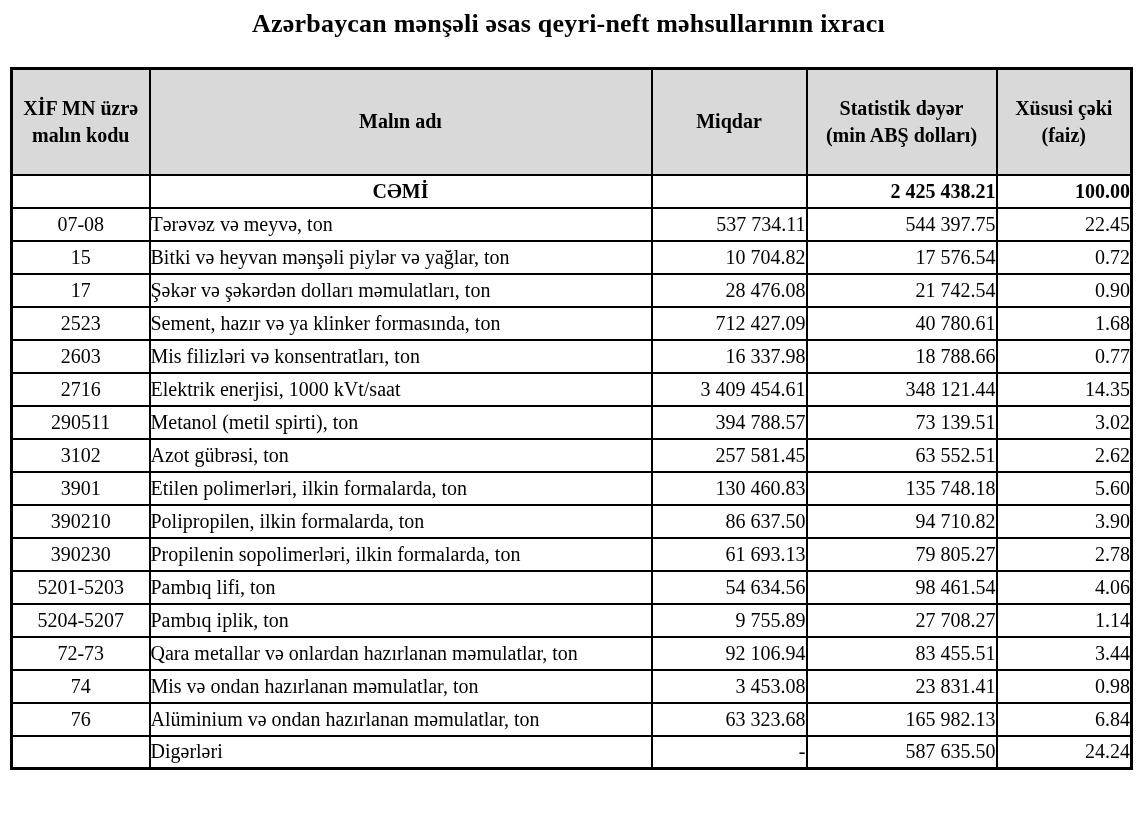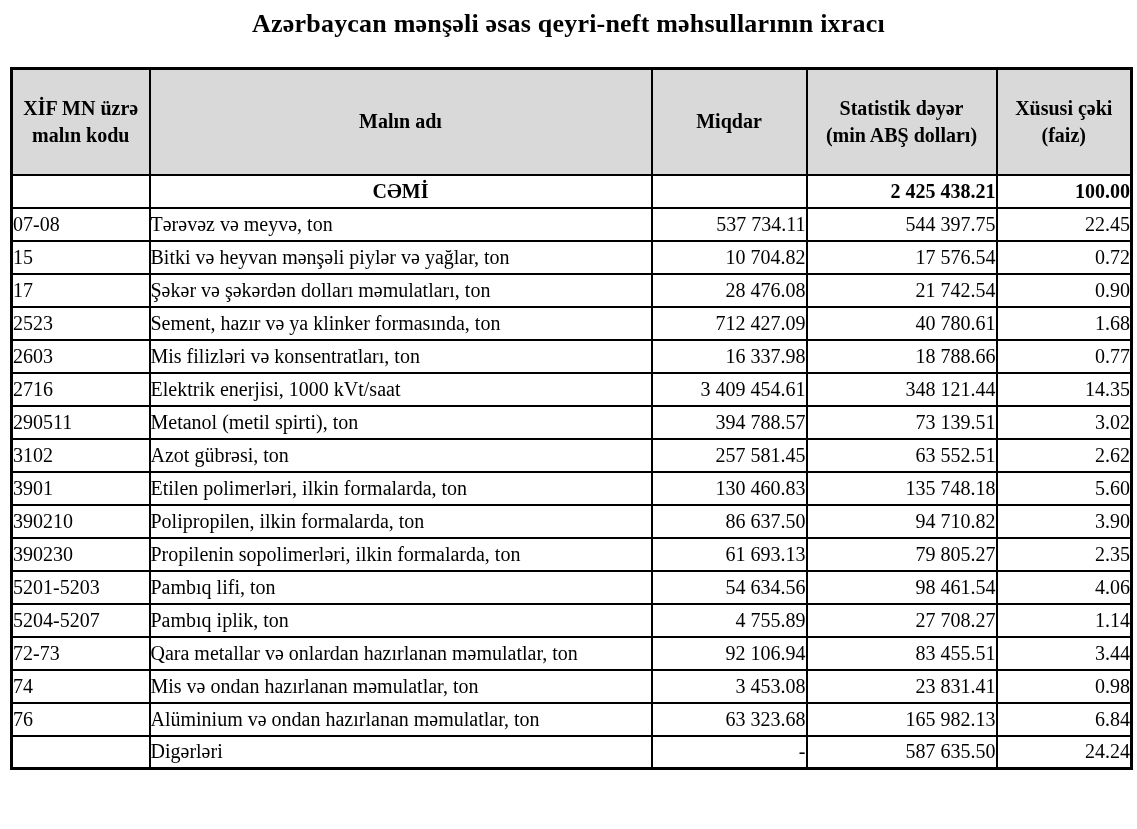--- a/index.html
+++ b/index.html
@@ -60,21 +60,21 @@
     font-size: 20px;
     height: 33px;
     padding: 0;
   }
   .col-code  { width: 138px; }
   .col-name  { width: 502px; }
   .col-qty   { width: 155px; }
   .col-value { width: 190px; }
   .col-share { width: 135px; }
   .cell-code {
-    text-align: left;
+    text-align: center;
     padding-left: 17px;
     white-space: nowrap;
     font-family: Liberation Serif, serif;
   }
   .cell-name {
     text-align: left;
     padding-left: 12px;
     white-space: nowrap;
   }
   .cell-num {
@@ -196,33 +196,33 @@
     <td class="cell-name">Polipropilen, ilkin formalarda, ton</td>
     <td class="cell-num">86 637.50</td>
     <td class="cell-num">94 710.82</td>
     <td class="cell-num">3.90</td>
   </tr>
         <tr>
     <td class="cell-code">390230</td>
     <td class="cell-name">Propilenin sopolimerləri, ilkin formalarda, ton</td>
     <td class="cell-num">61 693.13</td>
     <td class="cell-num">79 805.27</td>
-    <td class="cell-num">2.35</td>
+    <td class="cell-num">2.78</td>
   </tr>
         <tr>
     <td class="cell-code">5201-5203</td>
     <td class="cell-name">Pambıq lifi, ton</td>
     <td class="cell-num">54 634.56</td>
     <td class="cell-num">98 461.54</td>
     <td class="cell-num">4.06</td>
   </tr>
         <tr>
     <td class="cell-code">5204-5207</td>
     <td class="cell-name">Pambıq iplik, ton</td>
-    <td class="cell-num">4 755.89</td>
+    <td class="cell-num">9 755.89</td>
     <td class="cell-num">27 708.27</td>
     <td class="cell-num">1.14</td>
   </tr>
         <tr>
     <td class="cell-code">72-73</td>
     <td class="cell-name">Qara metallar və onlardan hazırlanan məmulatlar, ton</td>
     <td class="cell-num">92 106.94</td>
     <td class="cell-num">83 455.51</td>
     <td class="cell-num">3.44</td>
   </tr>

